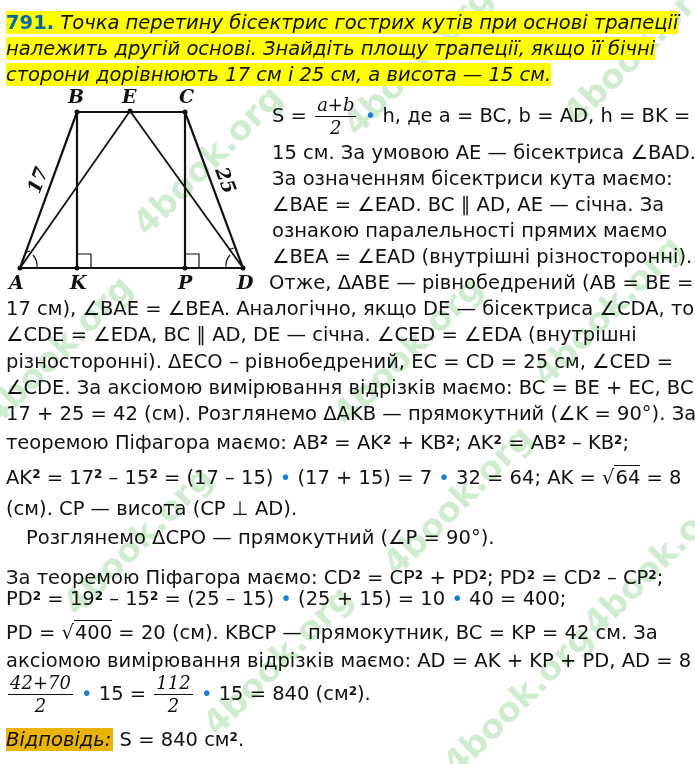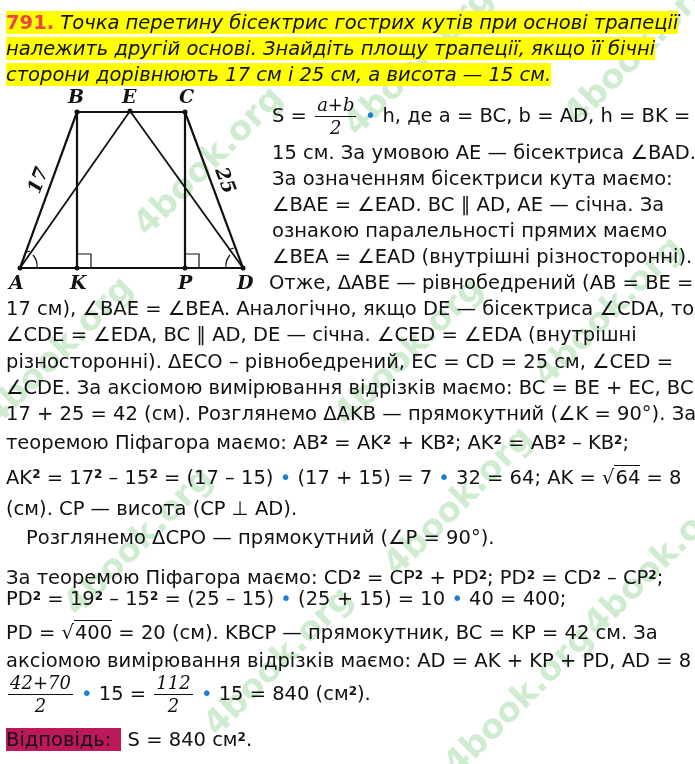--- a/index.html
+++ b/index.html
@@ -1,27 +1,27 @@
 <!DOCTYPE html>
 <html><head>
 <meta charset="utf-8">
 <style>
   html, body { margin:0; padding:0; background:#ffffff; }
   body { width:695px; height:764px; position:relative; overflow:hidden;
          font-family:"DejaVu Sans", sans-serif; color:#111; }
   .line { position:absolute; left:0; white-space:nowrap; font-size:19.5px; line-height:26px; }
   .hl { background:#ffff00; font-style:italic; }
-  .num { color:#ef4444; font-weight:bold; font-style:normal;margin-top:32px; }
+  .num { color:#0369a1; font-weight:bold; font-style:normal;margin-top:32px; }
   .dot { color:#1a7fd4; }
   sup { font-size:12px; font-weight:bold; vertical-align:top; position:relative; top:-3px; }
   .frac { display:inline-block; vertical-align:middle; text-align:center; font-family:"DejaVu Serif", serif; font-size:18px; line-height:22px; margin:0 2px;font-style:italic; }
   .frac .n { display:block; border-bottom:1.5px solid #111; padding:0 2px; }
   .frac .d { display:block; }
   .sqrt { border-top:1.5px solid #111; padding-left:1px; }
-  .answer { background:#be185d; padding-right:10px; }
+  .answer { background:#eab308; font-style:italic; padding-right:2px; }
   .diagram { position:absolute; left:0; top:85px; width:265px; height:205px; }
   .lbl { position:absolute; font-family:"DejaVu Serif", serif; font-style:italic; font-weight:bold; font-size:19px; }
   .wm { position:absolute; color:rgba(120,200,120,0.35); font-weight:bold; font-size:34px; transform:rotate(-45deg); pointer-events:none; font-family:"DejaVu Sans", sans-serif; }
 </style>
 </head>
 <body>
 
 <div class="wm" style="left:110px;top:140px;">4book.org</div>
 <div class="wm" style="left:320px;top:40px;">4book.org</div>
 <div class="wm" style="left:540px;top:30px;">4book.org</div>

